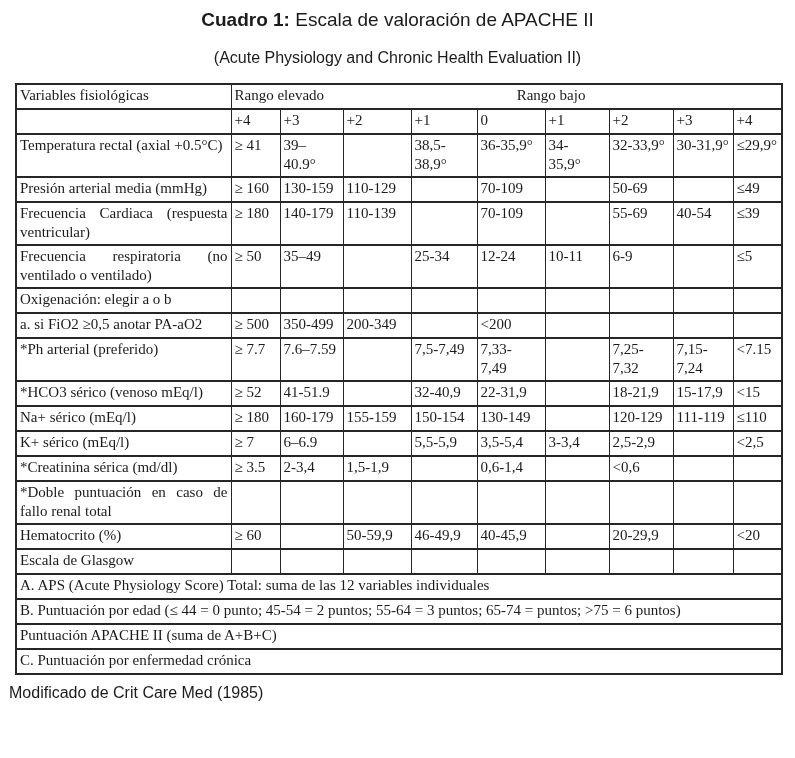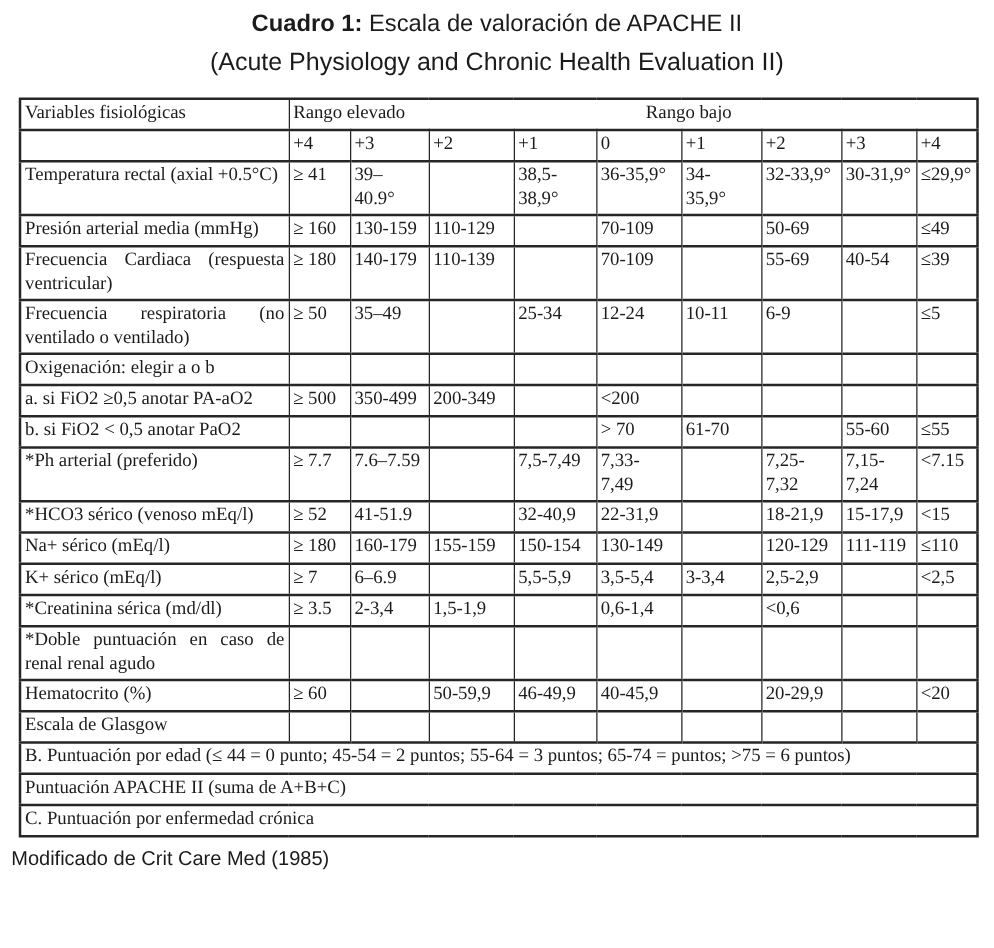--- a/index.html
+++ b/index.html
@@ -18,24 +18,24 @@
     height: 758px;
   }
   .doc-title {
     margin-top: 9px;
     text-align: center;
     font-family: "Liberation Sans", sans-serif;
     font-size: 19px;
   }
   .doc-title .bold { font-weight: bold; }
   .doc-subtitle {
-    margin-top: 8px;
+    margin-top: 18px;
     text-align: center;
     font-family: "Liberation Sans", sans-serif;
-    font-size: 20px;
+    font-size: 16px;
   }
   table.apache {
     border-collapse: collapse;
     table-layout: fixed;
     width: 766px;
     margin: 16px 0 0 15px;
     border: 2px solid #262626;
   }
   table.apache td {
     border-left: 1px solid #262626;
@@ -194,32 +194,20 @@
           <td class="num-cell">350-499</td>
           <td class="num-cell cell-low">200-349</td>
           <td class="num-cell"></td>
           <td class="num-cell">&lt;200</td>
           <td class="num-cell"></td>
           <td class="num-cell"></td>
           <td class="num-cell"></td>
           <td class="num-cell"></td>
         </tr>
         <tr>
-          <td class="label-cell">b. si FiO2 &lt; 0,5 anotar PaO2</td>
-          <td class="num-cell"></td>
-          <td class="num-cell"></td>
-          <td class="num-cell"></td>
-          <td class="num-cell"></td>
-          <td class="num-cell">&gt; 70</td>
-          <td class="num-cell">61-70</td>
-          <td class="num-cell"></td>
-          <td class="num-cell">55-60</td>
-          <td class="num-cell">≤55</td>
-        </tr>
-        <tr>
           <td class="label-cell">*Ph arterial (preferido)</td>
           <td class="num-cell">≥ 7.7</td>
           <td class="num-cell">7.6–7.59</td>
           <td class="num-cell"></td>
           <td class="num-cell">7,5-7,49</td>
           <td class="num-cell">7,33-
 7,49</td>
           <td class="num-cell"></td>
           <td class="num-cell">7,25-
 7,32</td>
@@ -269,21 +257,21 @@
           <td class="num-cell">2-3,4</td>
           <td class="num-cell">1,5-1,9</td>
           <td class="num-cell"></td>
           <td class="num-cell">0,6-1,4</td>
           <td class="num-cell"></td>
           <td class="num-cell">&lt;0,6</td>
           <td class="num-cell"></td>
           <td class="num-cell"></td>
         </tr>
         <tr>
-          <td class="label-cell">*Doble puntuación en caso de renal renal agudo</td>
+          <td class="label-cell">*Doble puntuación en caso de fallo renal total</td>
           <td class="num-cell"></td>
           <td class="num-cell"></td>
           <td class="num-cell"></td>
           <td class="num-cell"></td>
           <td class="num-cell"></td>
           <td class="num-cell"></td>
           <td class="num-cell"></td>
           <td class="num-cell"></td>
           <td class="num-cell"></td>
         </tr>
@@ -305,20 +293,23 @@
           <td class="num-cell"></td>
           <td class="num-cell"></td>
           <td class="num-cell"></td>
           <td class="num-cell"></td>
           <td class="num-cell"></td>
           <td class="num-cell"></td>
           <td class="num-cell"></td>
           <td class="num-cell"></td>
         </tr>
         <tr>
+          <td class="summary-cell" colspan="10">A. APS (Acute Physiology Score) Total: suma de las 12 variables individuales</td>
+        </tr>
+        <tr>
           <td class="summary-cell" colspan="10">B. Puntuación por edad (≤ 44 = 0 punto; 45-54 = 2 puntos; 55-64 = 3 puntos; 65-74 = puntos; &gt;75 = 6 puntos)</td>
         </tr>
         <tr>
           <td class="summary-cell" colspan="10">Puntuación APACHE II (suma de A+B+C)</td>
         </tr>
         <tr>
           <td class="summary-cell" colspan="10">C. Puntuación por enfermedad crónica</td>
         </tr>
       </tbody>
   </table>

